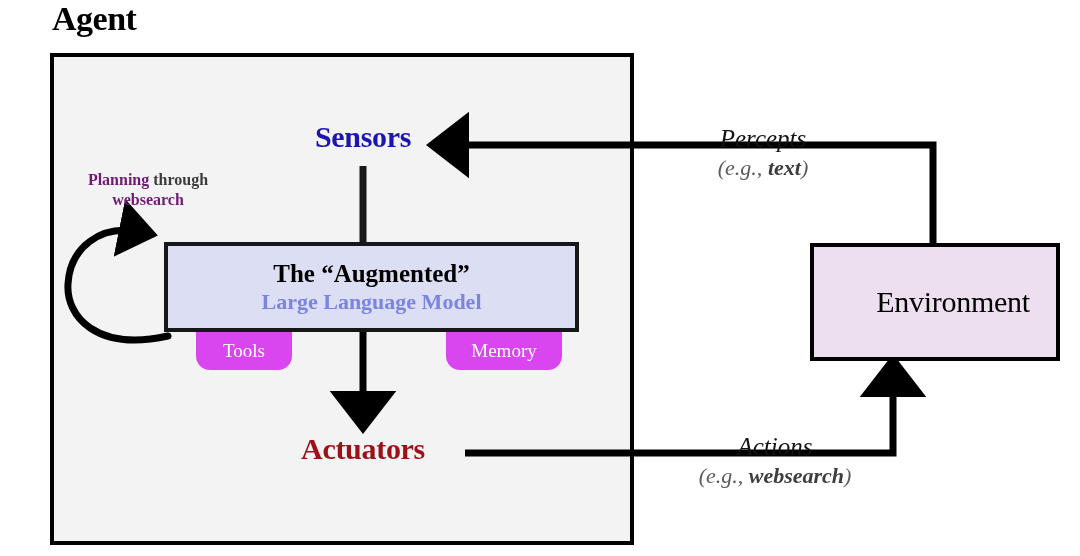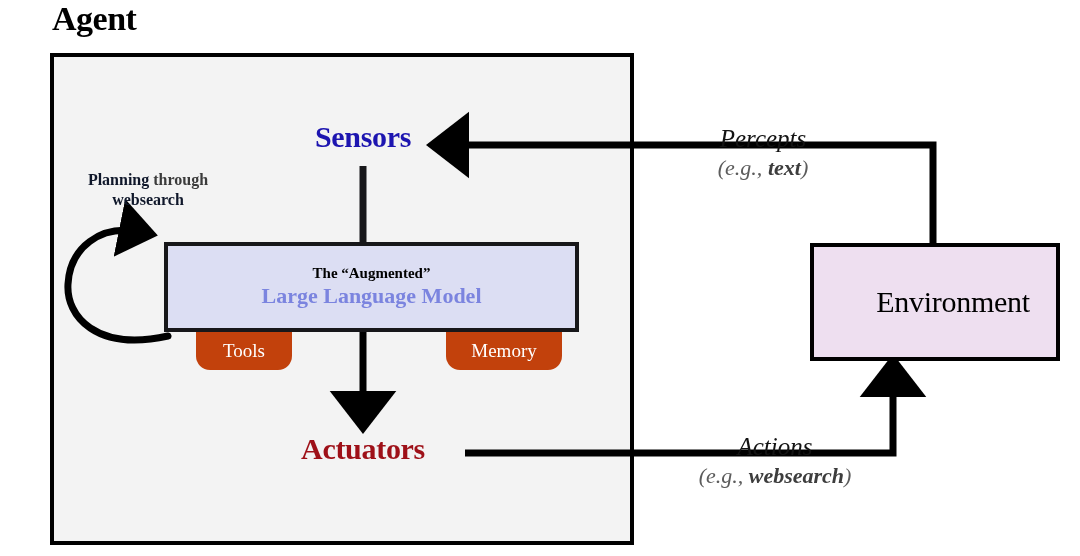--- a/index.html
+++ b/index.html
@@ -77,55 +77,55 @@
     position: absolute;
     left: 58px;
     top: 170px;
     width: 180px;
     text-align: center;
     font-size: 16px;
     font-weight: bold;
     line-height: 1.28;
     color: #3b3b3b;
   }
-  .planning-note .teal { color: #0f172a; }
+  .planning-note .teal { color: #701a75; }
 
   
   .llm-box {
     position: absolute;
     left: 164px;
     top: 242px;
     width: 415px;
     height: 90px;
     background: #dcdef3;
     border: 4px solid #17171a;
     box-sizing: border-box;
     display: flex;
     flex-direction: column;
     align-items: center;
     justify-content: center;
   }
   .llm-line1 {
-    font-size: 15px;
+    font-size: 25px;
     font-weight: bold;
     color: #000000;
     line-height: 1.18;
     text-align: center;
   }
   .llm-line2 {
     font-size: 22px;
     font-weight: bold;
     color: #7b84df;
     line-height: 1.18;
   }
 
   
   .pill {
     position: absolute;
-    background: #c2410c;
+    background: #d946ef;
     color: #ffffff;
     font-size: 19px;
     border-radius: 0 0 14px 14px;
     display: flex;
     align-items: center;
     justify-content: center;
     height: 38px;
     top: 332px;
   }
   .pill-tools { left: 196px; width: 96px; }

